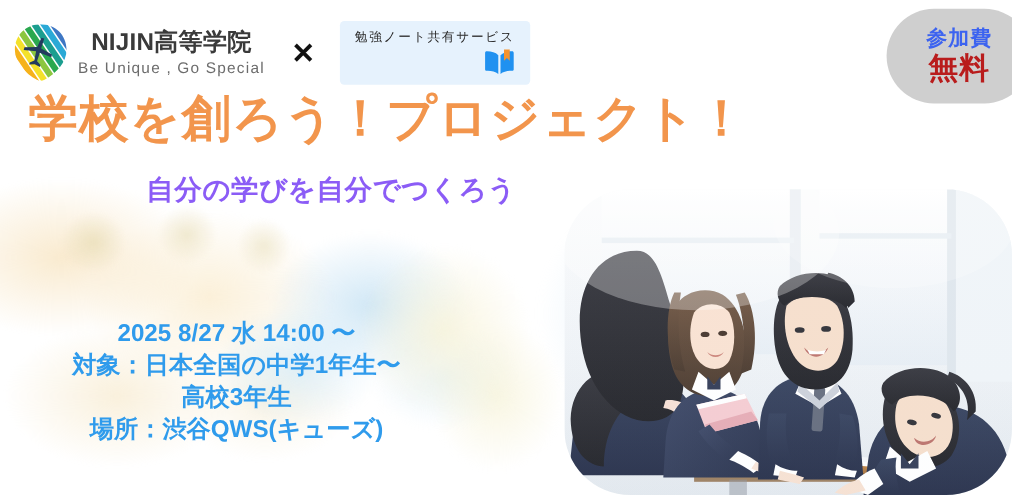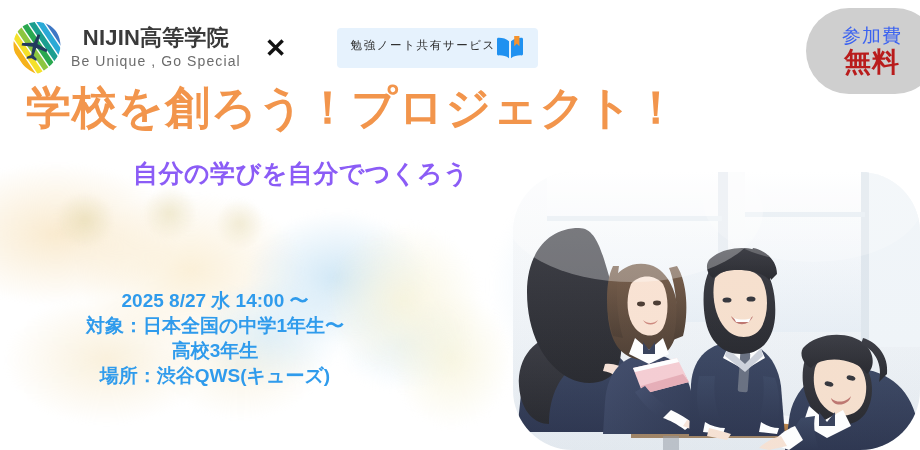--- a/index.html
+++ b/index.html
@@ -82,21 +82,21 @@
     margin-top:4px; white-space:nowrap;
   }
   .x-sep {
     font-size:26px; font-weight:bold; color:#111;
     margin:0 22px 0 24px; line-height:1;
   }
   .clearnote-box {
     background:#e6f2fd;
     border-radius:4px;
     padding:7px 14px 9px 14px;
-    display:flex; align-items:center;margin-left:28px;
+    display:flex; flex-direction:column; align-items:flex-end;
   }
   .clearnote-tag {
     font-size:11.5px; color:#2b2b2b; letter-spacing:1.6px;
     white-space:nowrap; margin-bottom:3px;
   }
   .clearnote-row { display:flex; align-items:center; gap:7px; }
   .book-icon { width:28px; height:24px; flex:0 0 auto; }
   .clearnote-name {
     font-size:30px; font-weight:bold; color:#2091f0;
     letter-spacing:-.6px; line-height:1; white-space:nowrap;
@@ -106,21 +106,21 @@
   .free-badge {
     position:absolute; right:-18px; top:8px;
     width:132px; height:86px;
     background:#cfcfcf;
     border-radius:44px;
     display:flex; flex-direction:column;
     align-items:center; justify-content:center;
     z-index:6;
   }
   .free-badge .small {
-    font-size:19px; font-weight:normal; color:#3c63f0;
+    font-size:19px; font-weight:bold; color:#3c63f0;
     letter-spacing:1px; line-height:1.1;
   }
   .free-badge .big {
     font-size:27px; font-weight:bold; color:#b91c1c;
     letter-spacing:1px; line-height:1.05; margin-top:1px;
   }
 
   
   .title-main {
     position:absolute; left:26px; top:83px;
@@ -140,21 +140,21 @@
   }
 
   
   .details {
     position:absolute; left:0px; top:288px;
     width:430px;
     z-index:5;
     text-align:center;
   }
   .details .line {
-    font-size:19px; font-weight:bold;
+    font-size:22px; font-weight:bold;
     color:#2f9bec;
     line-height:1.32;
     white-space:nowrap;
   }
 
   
   .photo-frame {
     position:absolute; left:513px; top:172px;
     width:407px; height:278px;
     border-radius:60px 60px 60px 60px;

